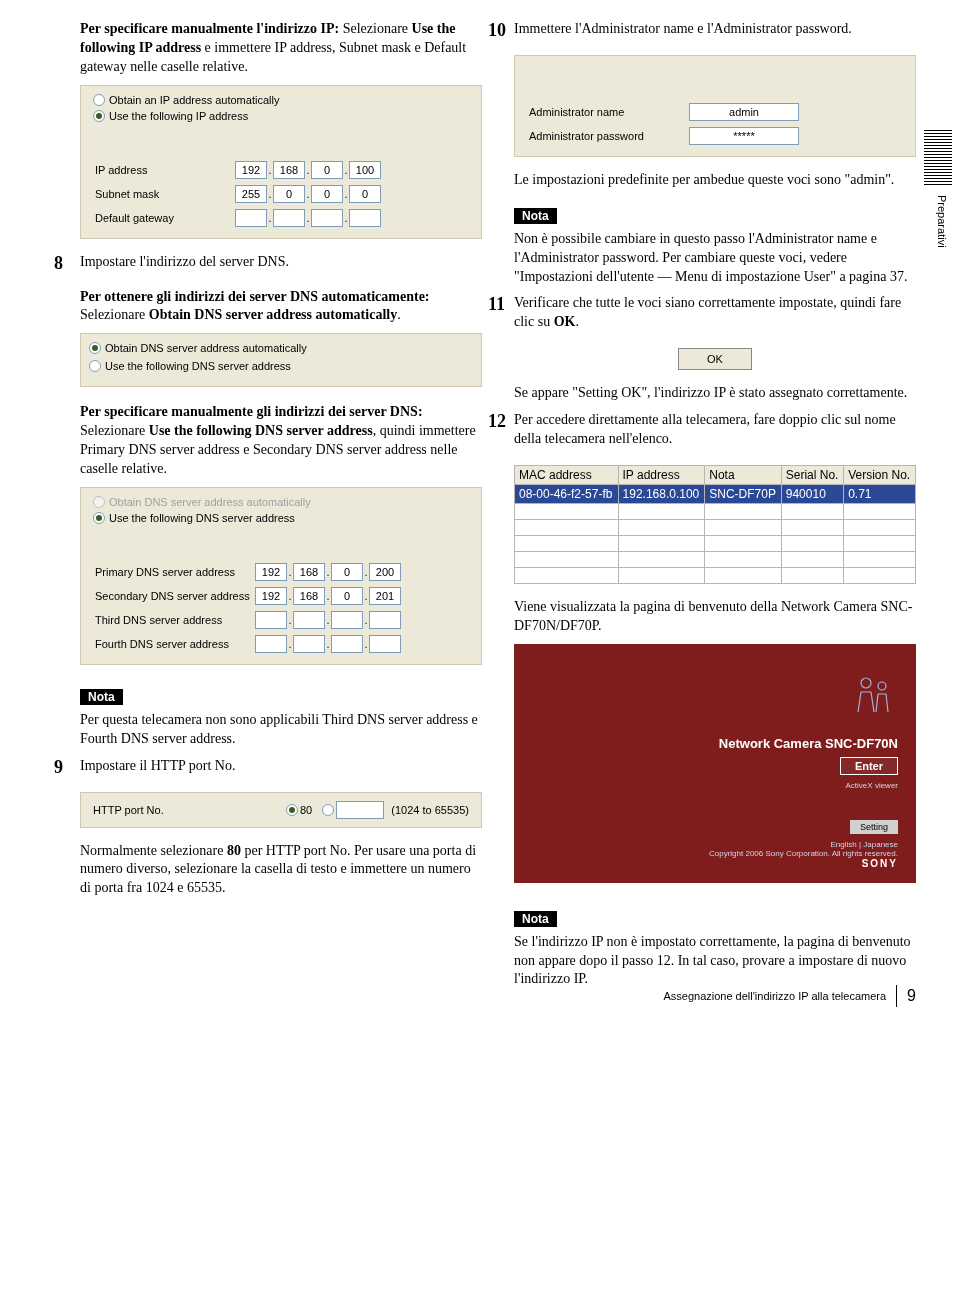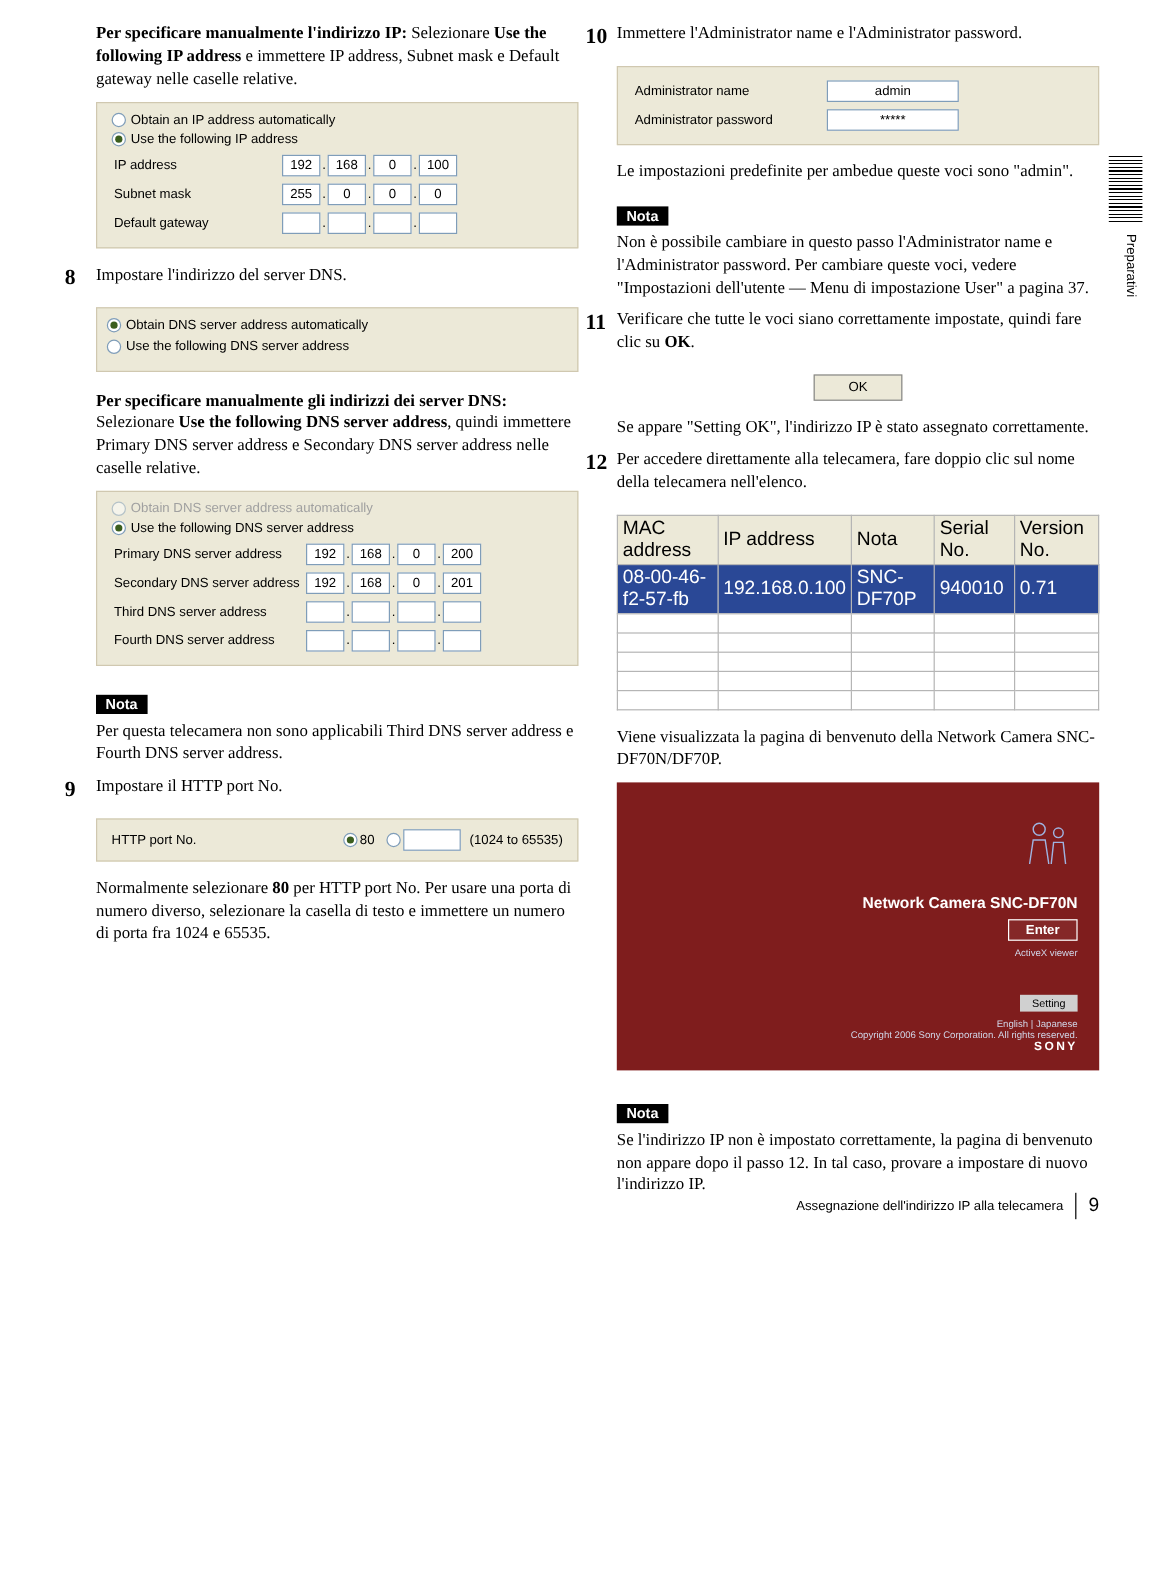--- a/index.html
+++ b/index.html
@@ -7,34 +7,34 @@
   .columns { display:flex; gap:32px; }
   .col { flex:1; min-width:0; }
   .step { display:flex; margin-bottom:8px; }
   .step-num { font-weight:bold; font-size:18px; width:26px; flex-shrink:0; margin-left:-26px; }
   .step-num.big { font-size:18px; }
   .step-body { flex:1; }
   .step-body b { font-weight:bold; }
   p { margin-bottom:8px; line-height:1.35; }
   .nota { display:inline-block; background:#000; color:#fff; padding:1px 8px; font-family:Arial,Helvetica,sans-serif; font-size:12px; font-weight:bold; margin:10px 0 6px; }
   .panel { background:#ece9d8; border:1px solid #d0c8b0; font-family:"Microsoft Sans Serif",Arial,sans-serif; font-size:11px; padding:8px 12px; margin:8px 0 14px; color:#000; }
-  .panel table { width:100%; border-collapse:collapse; }
+  .panel table { width:100%; border-collapse:collapse;margin-top:36px; }
   .panel td { padding:3px 2px; vertical-align:middle; }
   .panel input[type=text] { font-family:inherit; font-size:11px; border:1px solid #7f9db9; background:#fff; height:18px; padding:0 4px; text-align:center; width:32px; }
   .panel input.long { width:110px; text-align:center; }
   .dot { display:inline-block; width:6px; text-align:center; }
   .radio-row { display:flex; align-items:center; gap:4px; margin-bottom:4px; }
   .radio { width:12px; height:12px; border-radius:50%; border:1px solid #7f9db9; background:#fff; display:inline-block; position:relative; flex-shrink:0;}
   .radio.checked::after { content:""; position:absolute; width:6px; height:6px; background:#3b5e1e; border-radius:50%; left:2px; top:2px; }
   .radio.disabled { opacity:0.5; }
   .radio-label.disabled { color:#a0a0a0; }
   .dnsauto { padding:8px; }
   .dnsauto .radio-row { margin-bottom:6px; }
   .okbtn { display:block; margin:6px auto 14px; width:74px; height:22px; border:1px solid #888; background:#ece9d8; font-family:Arial,sans-serif; font-size:11px; line-height:20px; text-align:center; }
-  .ftable { width:100%; border-collapse:collapse; font-family:Arial,sans-serif; font-size:16px; margin:8px 0 14px; }
+  .ftable { width:100%; border-collapse:collapse; font-family:Arial,sans-serif; font-size:12px; margin:8px 0 14px; }
   .ftable th { background:#ece9d8; border:1px solid #b5b5b5; padding:2px 4px; font-weight:normal; text-align:left; }
   .ftable td { border:1px solid #b5b5b5; padding:2px 4px; height:16px; }
   .ftable tr.sel td { background:#2a4896; color:#fff; }
   .welcome { background:#7f1d1d; color:#fff; font-family:Arial,sans-serif; font-size:11px; padding:30px 18px 14px; margin:8px 0 18px; text-align:right; position:relative; }
   .welcome .title { font-weight:bold; font-size:13px; margin:20px 0 6px; }
   .welcome .enter { display:inline-block; border:1px solid #fff; padding:2px 14px; font-weight:bold; font-size:11px; margin-bottom:6px; background:rgba(255,255,255,0.05);}
   .welcome .setting { display:inline-block; background:#d0d0d0; color:#000; padding:2px 10px; font-size:9px; margin:30px 0 6px;}
   .welcome .ftxt { font-size:8px; color:#d0d4e6;}
   .welcome .sony { font-family:Arial; font-weight:bold; letter-spacing:2px; font-size:10px;}
   .silhouette { display:inline-block; }
@@ -86,20 +86,21 @@
         </table>
     </div>
 
     <div class="step">
       <div class="step-num">8</div>
       <div class="step-body">
           <p>Impostare l'indirizzo del server DNS.</p>
         </div>
     </div>
 
+    <p><b>Per ottenere gli indirizzi dei server DNS automaticamente:</b><br><span> Selezionare </span><b>Obtain DNS server address automatically</b><span>.</span></p>
 
     <div class="panel dnsauto">
       <div class="radio-row">
           <span class="radio checked"></span>
           <span class="radio-label">Obtain DNS server address automatically</span>
         </div>
       <div class="radio-row">
           <span class="radio"></span>
           <span class="radio-label">Use the following DNS server address</span>
         </div>

